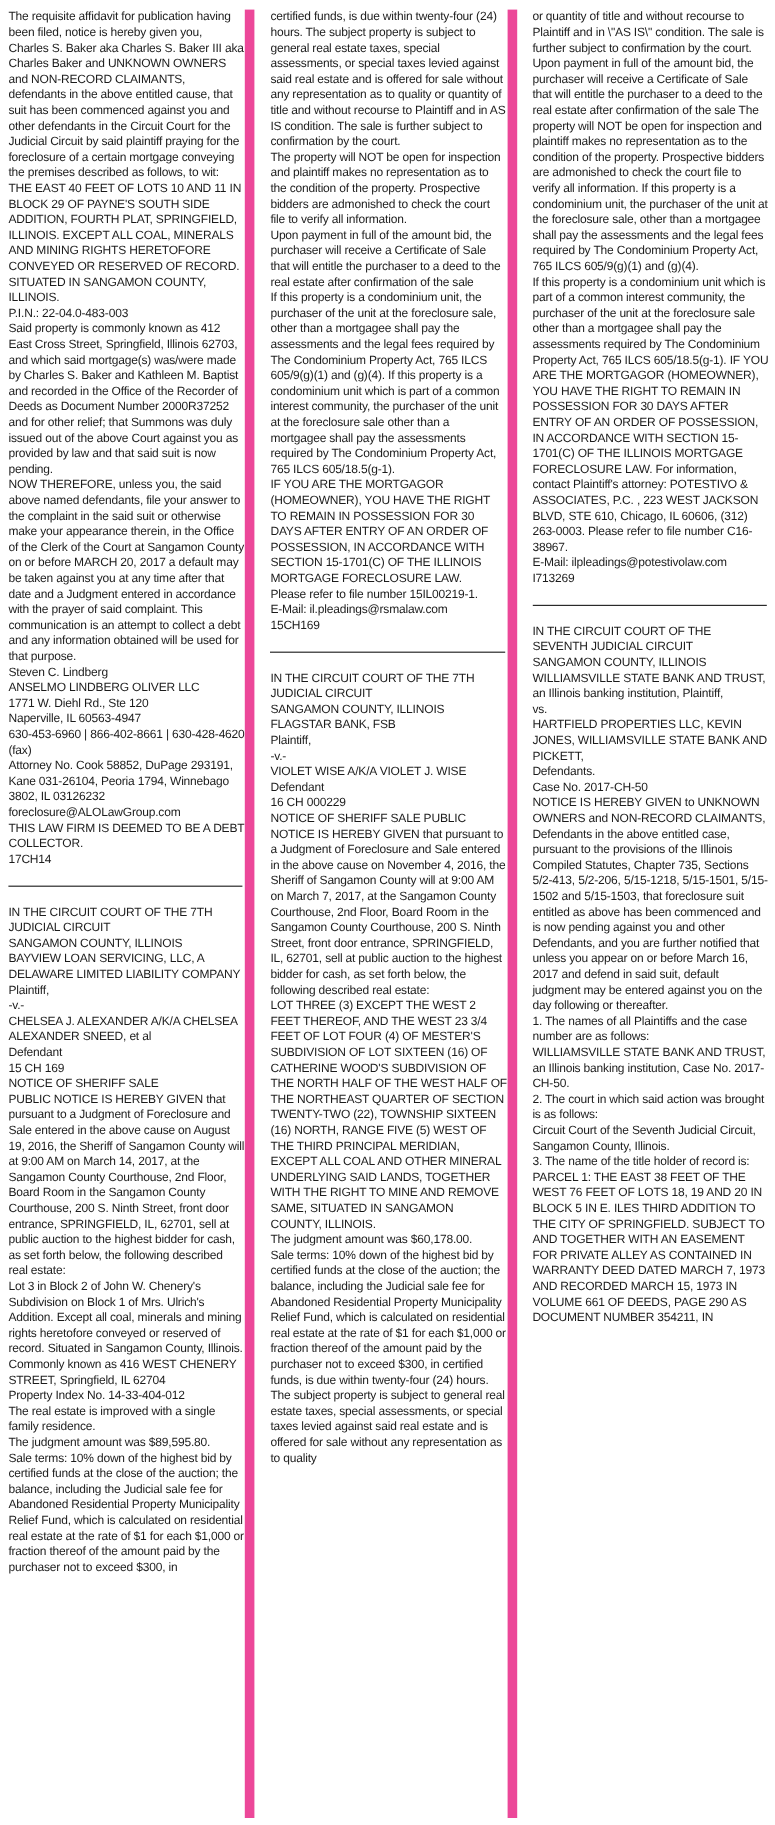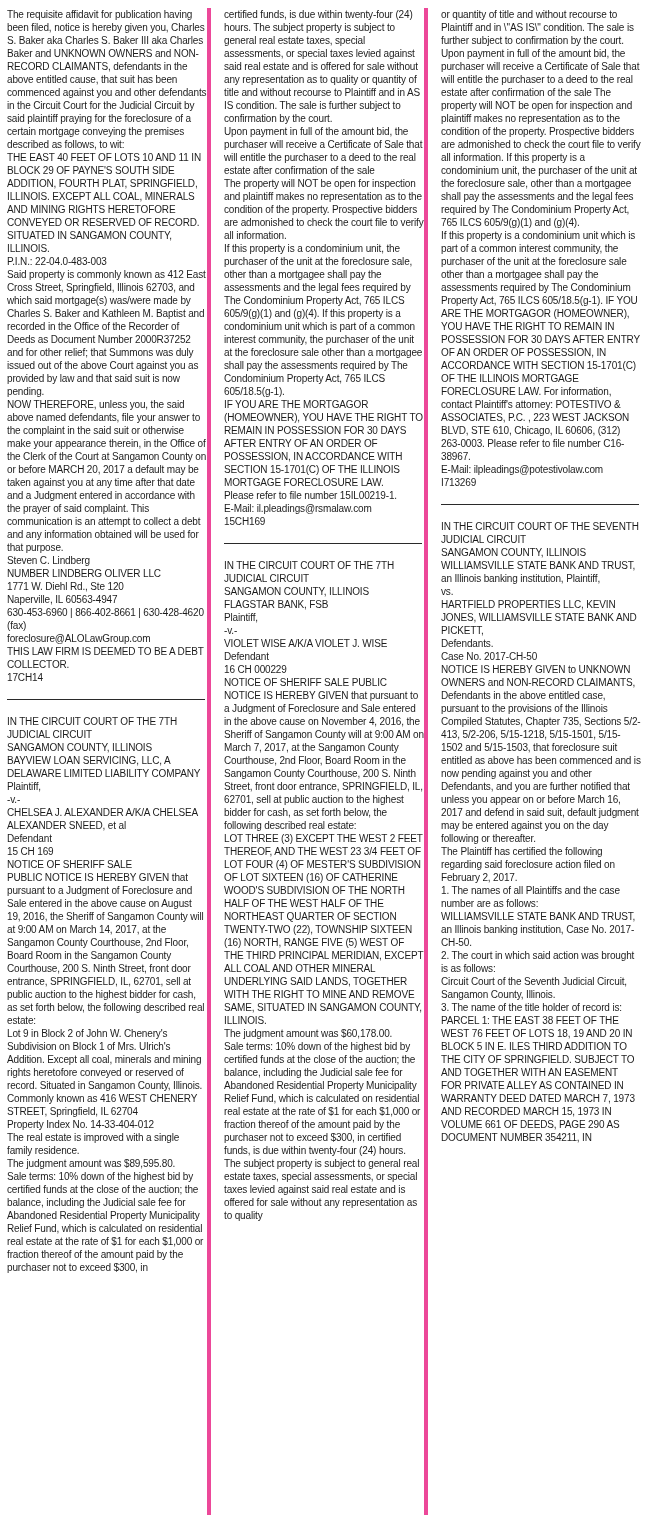--- a/index.html
+++ b/index.html
@@ -20,21 +20,21 @@
     box-sizing: border-box;
     height: 100%;
   }
   .col {
     flex: 1 1 0;
     min-width: 0;
     box-sizing: border-box;
     padding-right: 0;
   }
   .col + .col {
-    border-left: 4px solid #ec4899;
+    border-left: 8px solid #ec4899;
     padding-left: 13px;
   }
   .para {
     margin: 0;
     font-size: 10px;
     line-height: 13px;
     letter-spacing: -0.15px;
     word-spacing: 0px;
     text-align: left;
     font-weight: 500;
@@ -52,53 +52,54 @@
 <div class="page">
   <div class="columns" id="columns">
       <div class="col">
         <div class="notice">
           <p class="para">The requisite affidavit for publication having been filed, notice is hereby given you, Charles S. Baker aka Charles S. Baker III aka Charles Baker and UNKNOWN OWNERS and NON-RECORD CLAIMANTS, defendants in the above entitled cause, that suit has been commenced against you and other defendants in the Circuit Court for the Judicial Circuit by said plaintiff praying for the foreclosure of a certain mortgage conveying the premises described as follows, to wit:</p>
           <p class="para">THE EAST 40 FEET OF LOTS 10 AND 11 IN BLOCK 29 OF PAYNE'S SOUTH SIDE ADDITION, FOURTH PLAT, SPRINGFIELD, ILLINOIS. EXCEPT ALL COAL, MINERALS AND MINING RIGHTS HERETOFORE CONVEYED OR RESERVED OF RECORD. SITUATED IN SANGAMON COUNTY, ILLINOIS.</p>
           <p class="para">P.I.N.: 22-04.0-483-003</p>
           <p class="para">Said property is commonly known as 412 East Cross Street, Springfield, Illinois 62703, and which said mortgage(s) was/were made by Charles S. Baker and Kathleen M. Baptist and recorded in the Office of the Recorder of Deeds as Document Number 2000R37252 and for other relief; that Summons was duly issued out of the above Court against you as provided by law and that said suit is now pending.</p>
           <p class="para">NOW THEREFORE, unless you, the said above named defendants, file your answer to the complaint in the said suit or otherwise make your appearance therein, in the Office of the Clerk of the Court at Sangamon County on or before MARCH 20, 2017  a default may be taken against you at any time after that date and a Judgment entered in accordance with the prayer of said complaint. This communication is an attempt to collect a debt and any information obtained will be used for that purpose.</p>
           <p class="para">Steven C. Lindberg</p>
-          <p class="para">NUMBER LINDBERG OLIVER LLC</p>
+          <p class="para">ANSELMO LINDBERG OLIVER LLC</p>
           <p class="para">1771 W. Diehl Rd., Ste 120</p>
           <p class="para">Naperville, IL  60563-4947</p>
           <p class="para">630-453-6960 | 866-402-8661 | 630-428-4620 (fax)</p>
+          <p class="para">Attorney No.  Cook 58852, DuPage 293191, Kane 031-26104, Peoria 1794, Winnebago 3802, IL 03126232</p>
           <p class="para">foreclosure@ALOLawGroup.com</p>
           <p class="para">THIS LAW FIRM IS DEEMED TO BE A DEBT COLLECTOR.</p>
           <p class="para">17CH14</p>
         </div>
         <div class="divider"></div>
         <div class="notice">
           <p class="para">IN THE CIRCUIT COURT OF THE 7TH JUDICIAL CIRCUIT</p>
           <p class="para">SANGAMON COUNTY, ILLINOIS</p>
           <p class="para">BAYVIEW LOAN SERVICING, LLC, A DELAWARE LIMITED LIABILITY COMPANY</p>
           <p class="para">Plaintiff,</p>
           <p class="para">-v.-</p>
           <p class="para">CHELSEA J. ALEXANDER A/K/A CHELSEA ALEXANDER SNEED, et al</p>
           <p class="para">Defendant</p>
           <p class="para">15 CH 169</p>
           <p class="para">NOTICE OF  SHERIFF SALE</p>
           <p class="para">PUBLIC NOTICE IS HEREBY GIVEN that pursuant to a Judgment of Foreclosure and Sale entered in the above cause on August 19, 2016, the Sheriff of Sangamon County will at 9:00 AM on March 14, 2017, at the Sangamon County Courthouse, 2nd Floor, Board Room in the Sangamon County Courthouse, 200 S. Ninth Street, front door entrance, SPRINGFIELD, IL, 62701, sell at public auction to the highest bidder for cash, as set forth below, the following described real estate:</p>
-          <p class="para">Lot 9 in Block 2 of John W. Chenery's Subdivision on Block 1 of Mrs. Ulrich's Addition. Except all coal, minerals and mining rights heretofore conveyed or reserved of record. Situated in Sangamon County, Illinois.</p>
+          <p class="para">Lot 3 in Block 2 of John W. Chenery's Subdivision on Block 1 of Mrs. Ulrich's Addition. Except all coal, minerals and mining rights heretofore conveyed or reserved of record. Situated in Sangamon County, Illinois.</p>
           <p class="para">Commonly known as 416 WEST CHENERY STREET, Springfield, IL 62704</p>
           <p class="para">Property Index No. 14-33-404-012</p>
           <p class="para">The real estate is improved with a single family residence.</p>
           <p class="para">The judgment amount was $89,595.80.</p>
           <p class="para">Sale terms: 10% down of the highest bid by certified funds at the close of the auction; the balance, including the Judicial sale fee for Abandoned Residential Property Municipality Relief Fund, which is calculated on residential real estate at the rate of $1 for each $1,000 or fraction thereof of the amount paid by the purchaser not to exceed $300, in</p>
         </div>
       </div>
       <div class="col">
         <div class="notice">
           <p class="para">certified funds, is due within twenty-four (24) hours. The subject property is subject to general real estate taxes, special assessments, or special taxes levied against said real estate and is offered for sale without any representation as to quality or quantity of title and without recourse to Plaintiff and in  AS IS condition. The sale is further subject to confirmation by the court.</p>
+          <p class="para">The property will NOT be open for inspection and plaintiff makes no representation as to the condition of the property. Prospective bidders are admonished to check the court file to verify all information.</p>
           <p class="para">Upon payment in full of the amount bid, the purchaser will receive a Certificate of Sale that will entitle the purchaser to a deed to the real estate after confirmation of the sale</p>
-          <p class="para">The property will NOT be open for inspection and plaintiff makes no representation as to the condition of the property. Prospective bidders are admonished to check the court file to verify all information.</p>
           <p class="para">If this property is a condominium unit, the purchaser of the unit at the foreclosure sale, other than a mortgagee shall pay the assessments and the legal fees required by The Condominium Property Act, 765 ILCS 605/9(g)(1) and (g)(4).  If this property is a condominium unit which is part of a common interest community, the purchaser of the unit at the foreclosure sale other than a mortgagee shall pay the assessments required by The Condominium Property Act, 765 ILCS 605/18.5(g-1).</p>
           <p class="para">IF YOU ARE THE MORTGAGOR (HOMEOWNER), YOU HAVE THE RIGHT TO REMAIN IN POSSESSION FOR 30 DAYS AFTER ENTRY OF AN ORDER OF POSSESSION, IN ACCORDANCE WITH SECTION 15-1701(C) OF THE ILLINOIS MORTGAGE FORECLOSURE LAW.</p>
           <p class="para">Please refer to file number 15IL00219-1.</p>
           <p class="para">E-Mail: il.pleadings@rsmalaw.com</p>
           <p class="para">15CH169</p>
         </div>
         <div class="divider"></div>
         <div class="notice">
           <p class="para">IN THE CIRCUIT COURT OF THE 7TH JUDICIAL CIRCUIT</p>
           <p class="para">SANGAMON COUNTY, ILLINOIS</p>
@@ -125,21 +126,20 @@
         <div class="notice">
           <p class="para">IN THE CIRCUIT COURT OF THE SEVENTH JUDICIAL CIRCUIT</p>
           <p class="para">SANGAMON COUNTY, ILLINOIS</p>
           <p class="para">WILLIAMSVILLE STATE BANK AND TRUST, an Illinois banking institution, Plaintiff,</p>
           <p class="para">vs.</p>
           <p class="para">HARTFIELD PROPERTIES LLC, KEVIN JONES, WILLIAMSVILLE STATE BANK AND</p>
           <p class="para">PICKETT,</p>
           <p class="para">Defendants.</p>
           <p class="para">Case No. 2017-CH-50</p>
           <p class="para">NOTICE IS HEREBY GIVEN to UNKNOWN OWNERS and NON-RECORD CLAIMANTS, Defendants in the above entitled case, pursuant to the provisions of the Illinois Compiled Statutes, Chapter 735, Sections 5/2-413, 5/2-206, 5/15-1218, 5/15-1501, 5/15-1502 and 5/15-1503, that foreclosure suit entitled as above has been commenced and is now pending against you and other Defendants, and you are further notified that unless you appear on or before March 16, 2017 and defend in said suit, default judgment may be entered against you on the day following or thereafter.</p>
-          <p class="para">The Plaintiff has certified the following regarding said foreclosure action filed on February 2, 2017.</p>
           <p class="para">1. The names of all Plaintiffs and the case number are as follows:</p>
           <p class="para">WILLIAMSVILLE STATE BANK AND TRUST, an Illinois banking institution, Case No. 2017-CH-50.</p>
           <p class="para">2. The court in which said action was brought is as follows:</p>
           <p class="para">Circuit Court of the Seventh Judicial Circuit, Sangamon County, Illinois.</p>
           <p class="para">3. The name of the title holder of record is:</p>
           <p class="para">PARCEL 1:  THE EAST 38 FEET OF THE WEST 76 FEET OF LOTS 18, 19 AND 20 IN BLOCK 5 IN E. ILES THIRD ADDITION TO THE CITY OF SPRINGFIELD.  SUBJECT TO AND TOGETHER WITH AN EASEMENT FOR PRIVATE ALLEY AS CONTAINED IN WARRANTY DEED DATED MARCH 7, 1973 AND RECORDED MARCH 15, 1973 IN VOLUME 661 OF DEEDS, PAGE 290 AS DOCUMENT NUMBER 354211, IN</p>
         </div>
       </div>
     </div>
 </div>

